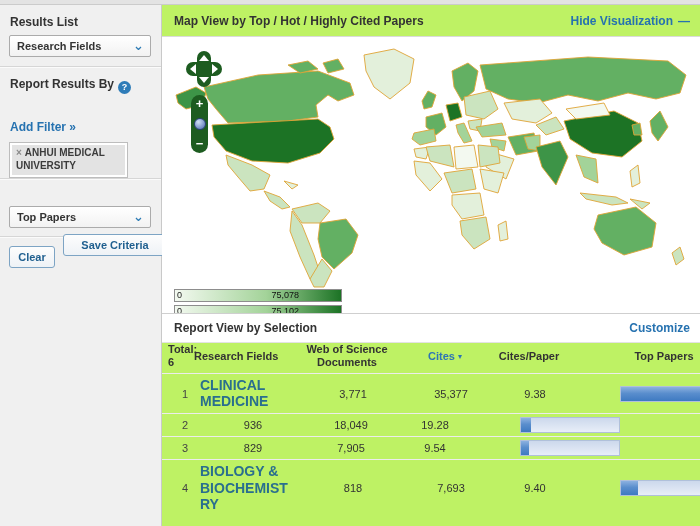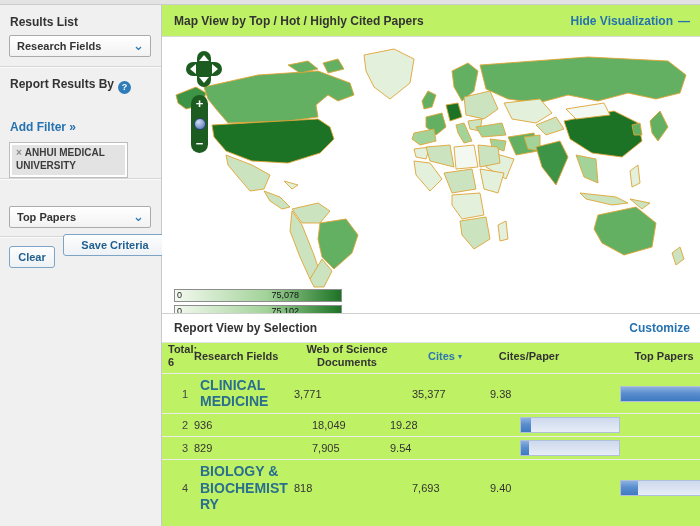--- a/index.html
+++ b/index.html
@@ -67,21 +67,21 @@
   
   .table{position:absolute;top:341px;left:0;width:560px;}
   .thead{display:flex;align-items:center;padding:2px 0 4px 0;}
   .trow{display:flex;align-items:center;border-top:1px solid #ececec;padding:3px 0;}
   .c-rank{width:26px;text-align:right;padding-right:6px;font-size:11px;color:#444;flex:none;}
   .c-field{width:100px;padding-left:6px;box-sizing:border-box;flex:none;}
   .c-docs{width:118px;flex:none;}
   .c-cites{width:78px;flex:none;}
   .c-cpp{width:90px;flex:none;}
   .c-bar{flex:none;padding-left:40px;}
-  .num{font-size:11px;color:#333;text-align:left;}
+  .num{font-size:11px;color:#333;text-align:center;}
   .th{font-size:11px;font-weight:bold;color:#333;}
   .th-total{width:26px;padding-left:6px;box-sizing:border-box;line-height:1.2;flex:none;}
   .th-field{width:100px;padding-left:6px;box-sizing:border-box;flex:none;}
   .th-docs{width:118px;text-align:center;line-height:1.2;flex:none;}
   .th-cites{width:78px;text-align:center;color:#2d74b5;cursor:pointer;flex:none;}
   .th-cites .sort{font-size:8px;vertical-align:1px;}
   .th-cpp{width:90px;text-align:center;flex:none;}
   .th-top{flex:none;padding-left:40px;width:100px;text-align:center;}
   .field-link{font-size:14px;font-weight:bold;color:#2a6f8e;text-decoration:none;cursor:pointer;line-height:1.15;display:inline-block;word-wrap:break-word;max-width:92px;}
   .bar-track{position:relative;width:100px;height:16px;background:linear-gradient(180deg,#ccd8ec,#e8eef8);border:1px solid #b0c0da;box-sizing:border-box;}

